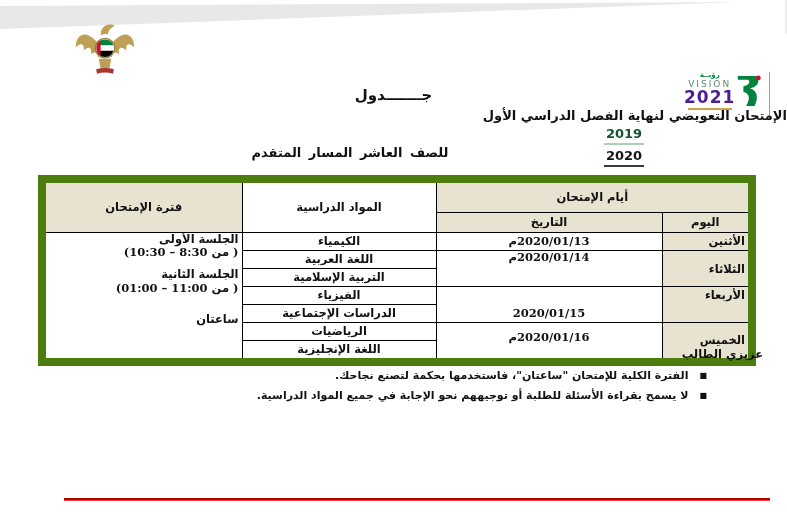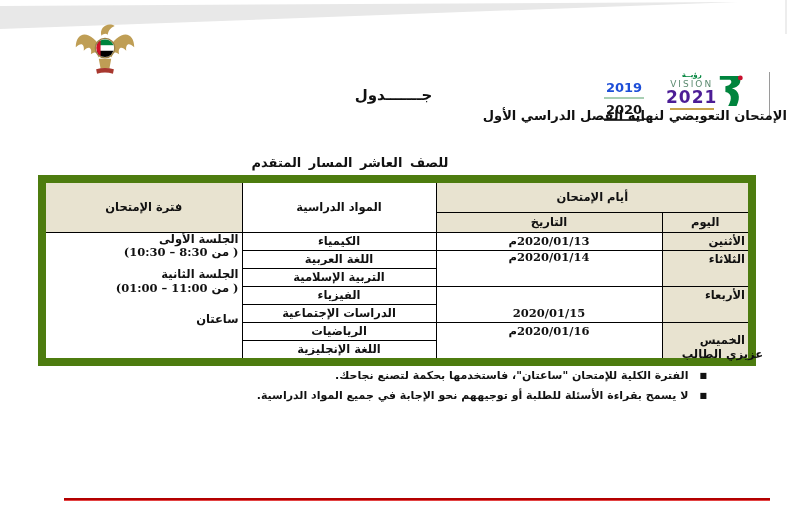--- a/index.html
+++ b/index.html
@@ -11,37 +11,37 @@
   .scan-wedge{position:absolute;top:0;left:0;width:740px;height:30px;background:#e8e8e8;
     clip-path:polygon(0 6px,738px 2px,0 29px);}
   .scan-edge-right{position:absolute;top:0;right:0;width:2px;height:34px;background:#ededed;}
 
   
   .emblem{position:absolute;left:74px;top:20px;}
   .ministry{position:absolute;left:148px;top:33px;direction:rtl;text-align:center;
     color:#ad9457;font-weight:bold;font-size:12.5px;line-height:17px;word-spacing:4px;width:190px;}
 
   .years{position:absolute;left:604px;top:80px;width:40px;text-align:center;font-weight:bold;font-size:13px;}
-  .year-top{color:#1d4ed8;border-bottom:2px solid #a9cfb4;padding-bottom:2px;}
+  .year-top{color:#14532d;border-bottom:2px solid #a9cfb4;padding-bottom:2px;margin-top:46px;}
   .year-bottom{color:#141414;border-bottom:2px solid #3c3c3c;padding-bottom:2px;margin-top:3px;}
 
-  .vision{position:absolute;left:666px;top:72px;width:92px;display:flex;align-items:flex-start;}
+  .vision{position:absolute;left:684px;top:72px;width:92px;display:flex;align-items:flex-start;}
   .vision-text{text-align:center;line-height:1;}
   .vision-ar{font-size:7px;color:#00843d;font-weight:bold;}
   .vision-word{font-size:9px;letter-spacing:2px;color:#5b8a6f;margin-top:1px;}
   .vision-year{font-size:17px;font-weight:bold;color:#4c1d95;letter-spacing:1px;}
   .vision-bar{height:2px;width:44px;background:#c8a44b;margin:2px auto 0;}
   .vision-divider{position:absolute;left:769px;top:72px;width:1px;height:46px;background:#9a9a9a;}
 
   
   .title-main{position:absolute;top:86px;left:0;width:787px;text-align:center;
     font-weight:bold;font-size:15px;direction:rtl;}
   .title-sub{position:absolute;top:108px;left:0;width:787px;text-align:right;
     font-weight:bold;font-size:13px;direction:rtl;}
-  .title-grade{position:absolute;top:155px;left:0;width:700px;text-align:center;
+  .title-grade{position:absolute;top:145px;left:0;width:700px;text-align:center;
     font-weight:bold;font-size:13px;direction:rtl;word-spacing:3px;}
 
   
   table.exam{position:absolute;left:38px;top:175px;width:710px;border-collapse:collapse;
     table-layout:fixed;direction:rtl;border:8px solid #4d7c0f;}
   table.exam td,table.exam th{border:1px solid #000;font-weight:bold;padding:0 3px;
     font-size:11.5px;line-height:1.15;overflow:hidden;}
   .beige{background:#e8e3d0;}
   th.group-head{height:29px;text-align:center;font-size:12px;}
   th.sub-head{height:19px;text-align:center;}
@@ -143,38 +143,38 @@
       <div class="period-time">( من 8:30 – 10:30)</div>
       <div class="period-gap"></div>
       <div>الجلسة الثانية</div>
       <div class="period-time">( من 11:00 – 01:00)</div>
       <div class="period-gap"></div>
           <div class="period-gap"></div>
       <div>ساعتان</div>
     </td>
   </tr>
   <tr>
-    <td class="day-cell beige" rowspan="2" style="vertical-align:top;padding-top:2px;">الثلاثاء</td>
+    <td class="day-cell beige" rowspan="2" style="vertical-align:top;padding-top:12px;">الثلاثاء</td>
     <td class="date-cell" rowspan="2" style="vertical-align:top;padding-top:0;">2020/01/14م</td>
     <td class="subject-cell">اللغة العربية</td>
   </tr>
   <tr>
     <td class="subject-cell">التربية الإسلامية</td>
   </tr>
   <tr>
     <td class="day-cell beige" rowspan="2" style="vertical-align:top;padding-top:2px;">الأربعاء</td>
     <td class="date-cell" rowspan="2" style="vertical-align:top;padding-top:20px;">2020/01/15</td>
     <td class="subject-cell">الفيزياء</td>
   </tr>
   <tr>
     <td class="subject-cell">الدراسات الإجتماعية</td>
   </tr>
   <tr>
     <td class="day-cell beige" rowspan="2" style="vertical-align:top;padding-top:11px;">الخميس</td>
-    <td class="date-cell" rowspan="2" style="vertical-align:top;padding-top:2px;">2020/01/16م</td>
+    <td class="date-cell" rowspan="2" style="vertical-align:top;padding-top:8px;">2020/01/16م</td>
     <td class="subject-cell">الرياضيات</td>
   </tr>
   <tr>
     <td class="subject-cell">اللغة الإنجليزية</td>
   </tr>
 </tbody>
   </table>
 
 <div class="greeting">عزيزي الطالب</div>
 <div class="bullet-line b1">

